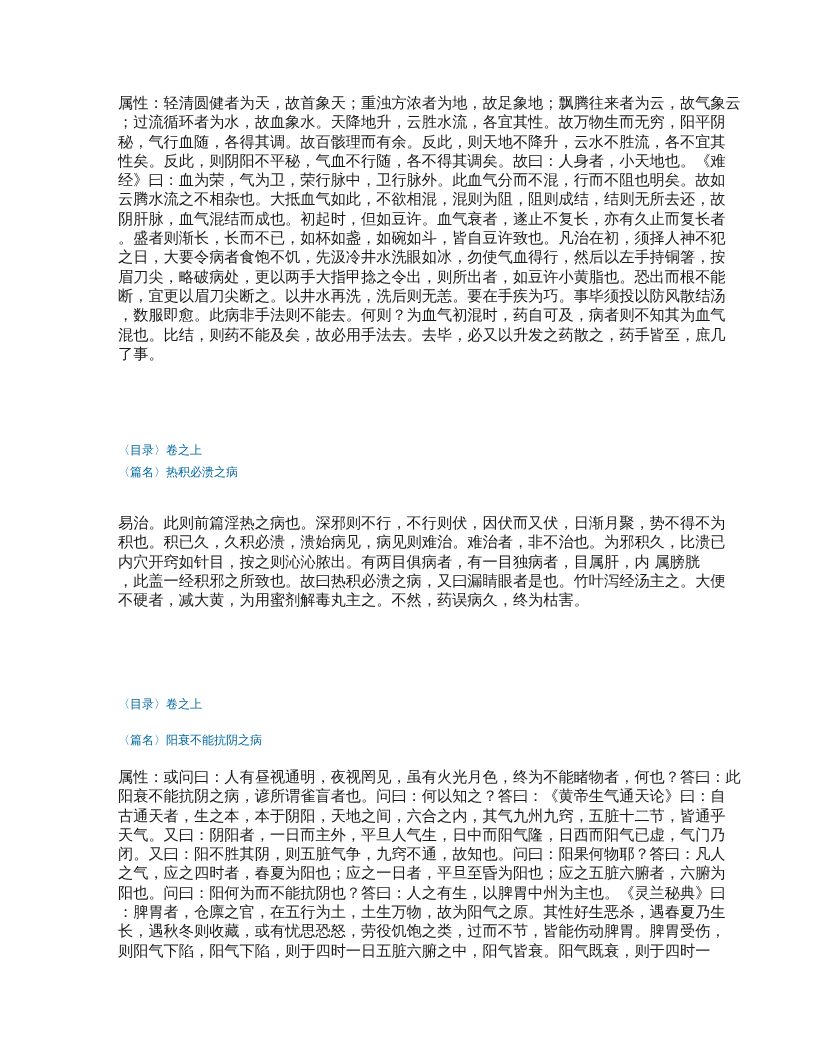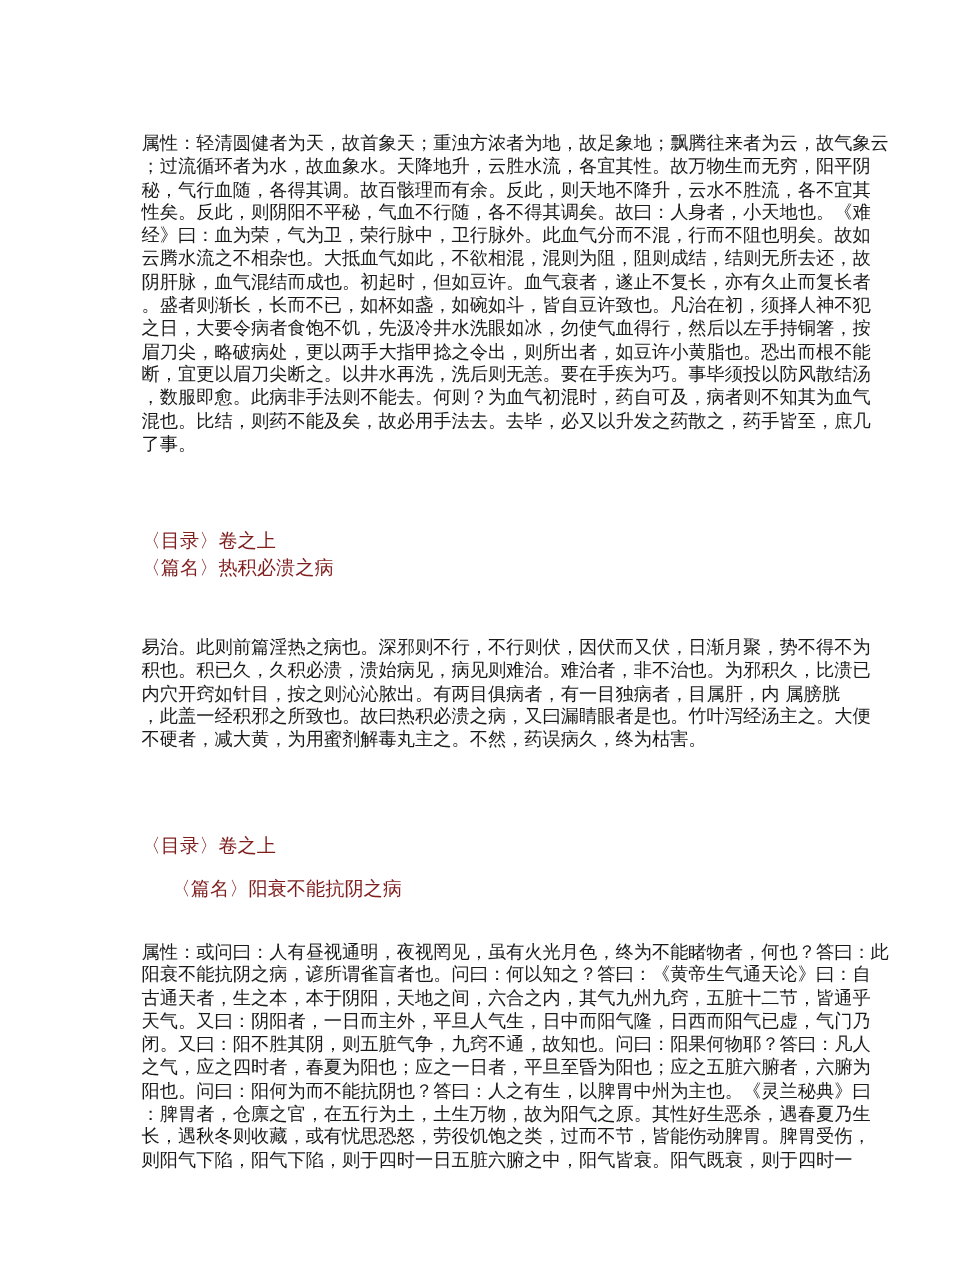--- a/index.html
+++ b/index.html
@@ -1,33 +1,33 @@
 <!DOCTYPE html>
 <html><head>
 <meta charset="utf-8">
 <style>
   html, body { margin: 0; padding: 0; background: #ffffff; }
   body { width: 816px; height: 1056px; position: relative; overflow: hidden; }
   .page { position: absolute; left: 0; top: 0; width: 816px; height: 1056px; background: #ffffff; }
-  .block { position: absolute; left: 118px; width: 600px; margin-top: 16px; }
+  .block { position: absolute; left: 118px; width: 600px; }
   .line {
     font-family: "DejaVu Serif", "Liberation Serif", serif;
     font-size: 15.2px;
     line-height: 19.3px;
     height: 19.3px;
     color: #1a1a1a;
     white-space: nowrap;
     letter-spacing: 0px;
   }
   .heading {
     position: absolute; left: 118px;
     font-family: "DejaVu Serif", "Liberation Serif", serif;
-    font-size: 16px;
+    font-size: 12px;
     line-height: 19px;
-    color: #7f1d1d;
+    color: #0369a1;
     white-space: nowrap;
   }
 </style>
 </head>
 <body>
 
 <div class="page">
 
   <div class="block" style="top:94px;">
     <div class="line">属性：轻清圆健者为天，故首象天；重浊方浓者为地，故足象地；飘腾往来者为云，故气象云</div>
@@ -51,21 +51,21 @@
 
   <div class="block" style="top:514px;">
     <div class="line">易治。此则前篇淫热之病也。深邪则不行，不行则伏，因伏而又伏，日渐月聚，势不得不为</div>
     <div class="line">积也。积已久，久积必溃，溃始病见，病见则难治。难治者，非不治也。为邪积久，比溃已</div>
     <div class="line">内穴开窍如针目，按之则沁沁脓出。有两目俱病者，有一目独病者，目属肝，内 属膀胱</div>
     <div class="line">，此盖一经积邪之所致也。故曰热积必溃之病，又曰漏睛眼者是也。竹叶泻经汤主之。大便</div>
     <div class="line">不硬者，减大黄，为用蜜剂解毒丸主之。不然，药误病久，终为枯害。</div>
   </div>
 
   <div class="heading" style="top:695px;">〈目录〉卷之上</div>
-  <div class="heading" style="top:731px;margin-left:25px;">〈篇名〉阳衰不能抗阴之病</div>
+  <div class="heading" style="top:731px;">〈篇名〉阳衰不能抗阴之病</div>
 
   <div class="block" style="top:768px;">
     <div class="line">属性：或问曰：人有昼视通明，夜视罔见，虽有火光月色，终为不能睹物者，何也？答曰：此</div>
     <div class="line">阳衰不能抗阴之病，谚所谓雀盲者也。问曰：何以知之？答曰：《黄帝生气通天论》曰：自</div>
     <div class="line">古通天者，生之本，本于阴阳，天地之间，六合之内，其气九州九窍，五脏十二节，皆通乎</div>
     <div class="line">天气。又曰：阴阳者，一日而主外，平旦人气生，日中而阳气隆，日西而阳气已虚，气门乃</div>
     <div class="line">闭。又曰：阳不胜其阴，则五脏气争，九窍不通，故知也。问曰：阳果何物耶？答曰：凡人</div>
     <div class="line">之气，应之四时者，春夏为阳也；应之一日者，平旦至昏为阳也；应之五脏六腑者，六腑为</div>
     <div class="line">阳也。问曰：阳何为而不能抗阴也？答曰：人之有生，以脾胃中州为主也。《灵兰秘典》曰</div>
     <div class="line">：脾胃者，仓廪之官，在五行为土，土生万物，故为阳气之原。其性好生恶杀，遇春夏乃生</div>

